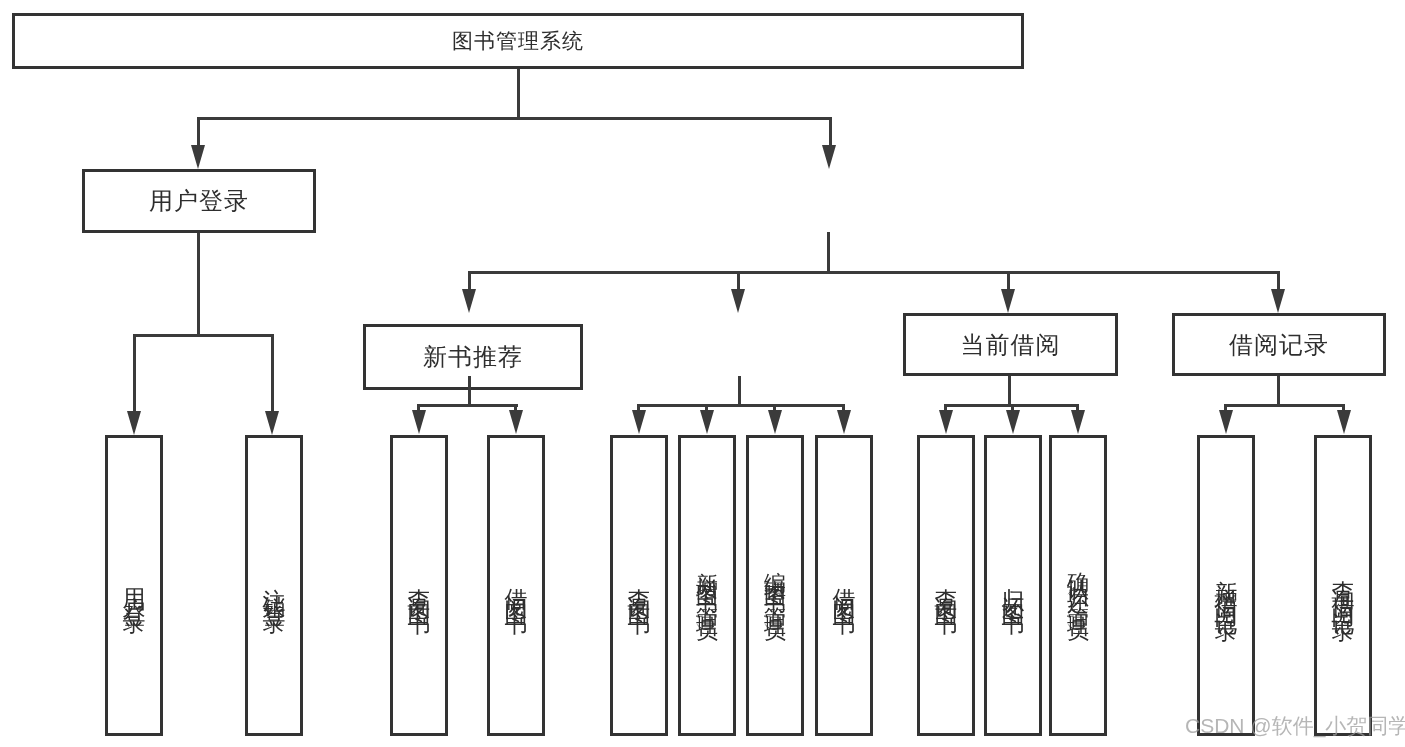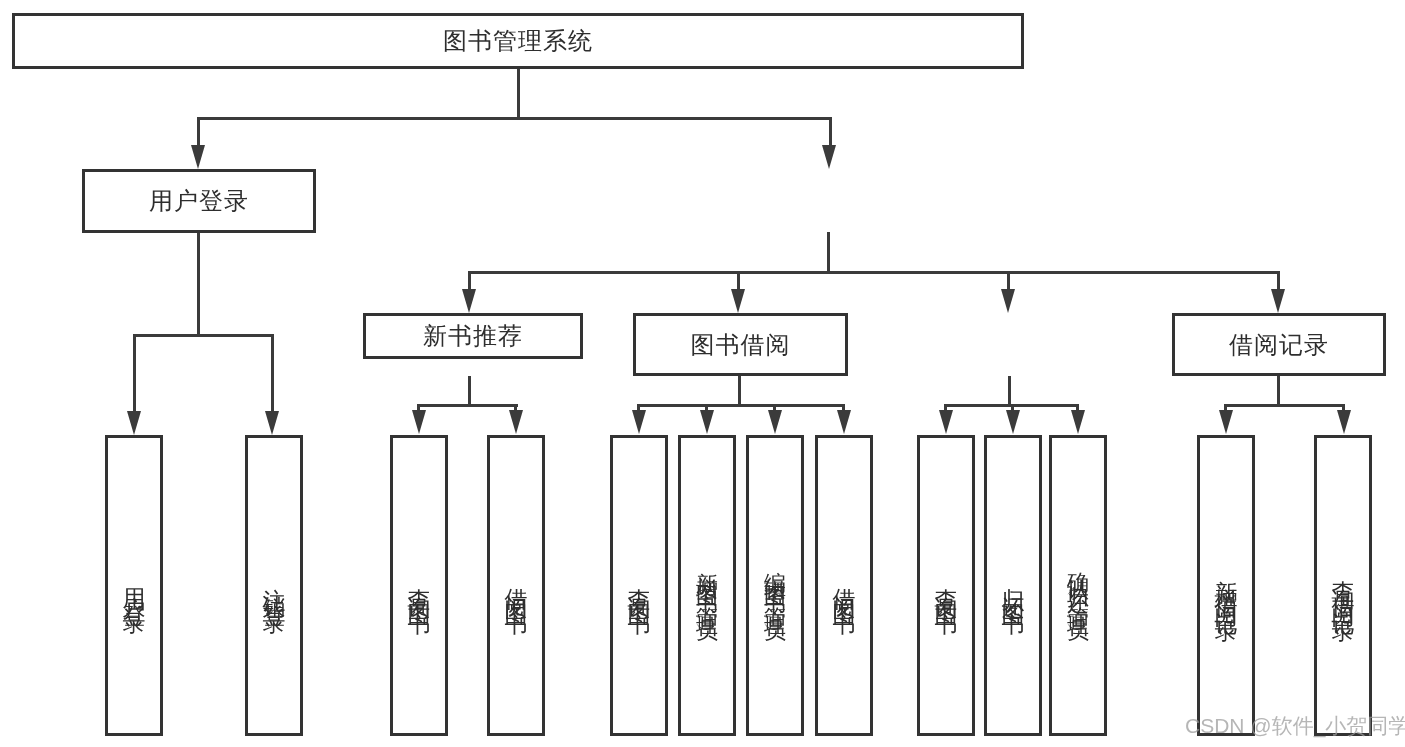--- a/index.html
+++ b/index.html
@@ -21,21 +21,21 @@
     display: flex;
     align-items: center;
     justify-content: center;
   }
   .node-h span {
     font-size: 24px;
     letter-spacing: 1px;
     color: #2e2e2e;
     white-space: nowrap;
   }
-  .node-root span { font-size: 24px; }
+  .node-root span { font-size: 21px; }
   
   .leaf {
     position: absolute;
     box-sizing: border-box;
     border: 3px solid #333333;
     background: #ffffff;
     width: 58px;
     height: 301px;
     top: 435px;
     display: flex;
@@ -107,25 +107,25 @@
   <div class="ln" style="left:468px; top:271px; width:812px; height:3px;"></div>
   <div class="ln" style="left:468px; top:271px; width:3px; height:20px;"></div>
   <div class="ar" style="left:462px; top:289px;"></div>
   <div class="ln" style="left:737px; top:271px; width:3px; height:20px;"></div>
   <div class="ar" style="left:731px; top:289px;"></div>
   <div class="ln" style="left:1007px; top:271px; width:3px; height:20px;"></div>
   <div class="ar" style="left:1001px; top:289px;"></div>
   <div class="ln" style="left:1277px; top:271px; width:3px; height:20px;"></div>
   <div class="ar" style="left:1271px; top:289px;"></div>
 
-  <div class="node node-h" style="left:363px; top:313px; width:220px; height:46px;">
+  <div class="node node-h" style="left:363px; top:324px; width:220px; height:66px;">
     <span>新书推荐</span>
   </div>
-  <div class="node node-h" style="left:633px; top:313px; width:215px; height:63px;">
-    <span>图书借阅</span>
+  <div class="node node-h" style="left:903px; top:313px; width:215px; height:63px;">
+    <span>当前借阅</span>
   </div>
   <div class="node node-h" style="left:1172px; top:313px; width:214px; height:63px;">
     <span>借阅记录</span>
   </div>
 
   <div class="ln" style="left:468px; top:376px; width:3px; height:31px;"></div>
   <div class="ln" style="left:417px; top:404px; width:101px; height:3px;"></div>
   <div class="ln" style="left:417px; top:404px; width:3px; height:14px;"></div>
   <div class="ar" style="left:412px; top:410px;"></div>
   <div class="ln" style="left:514px; top:404px; width:3px; height:14px;"></div>

